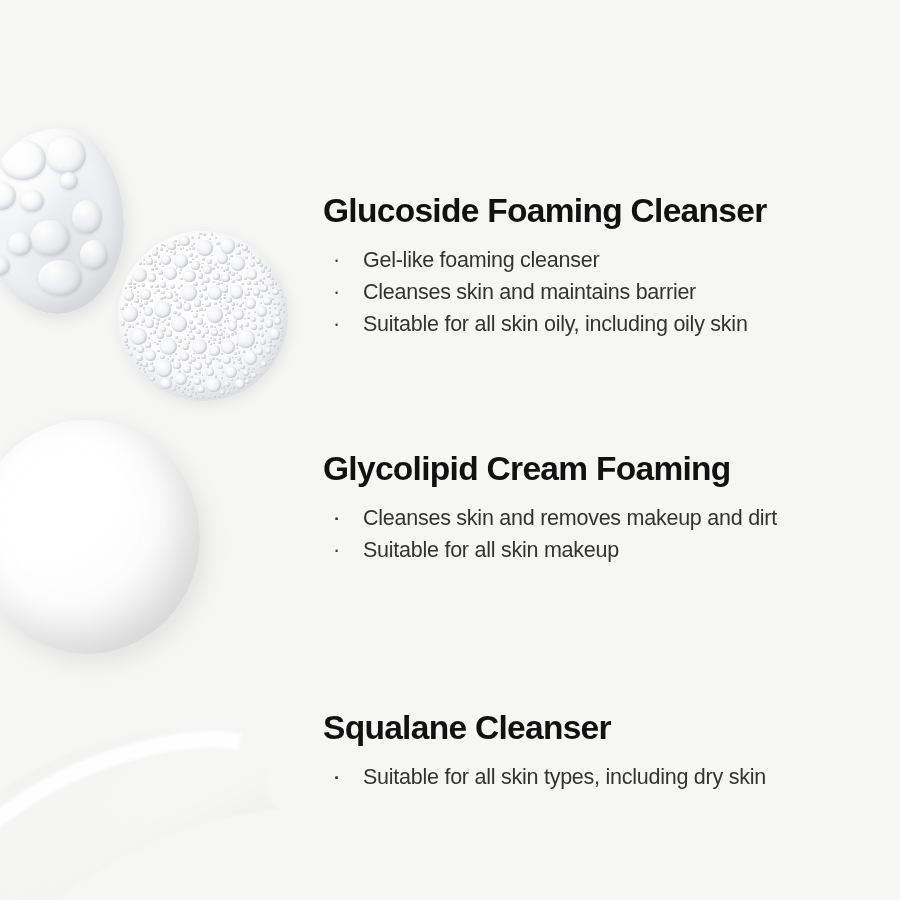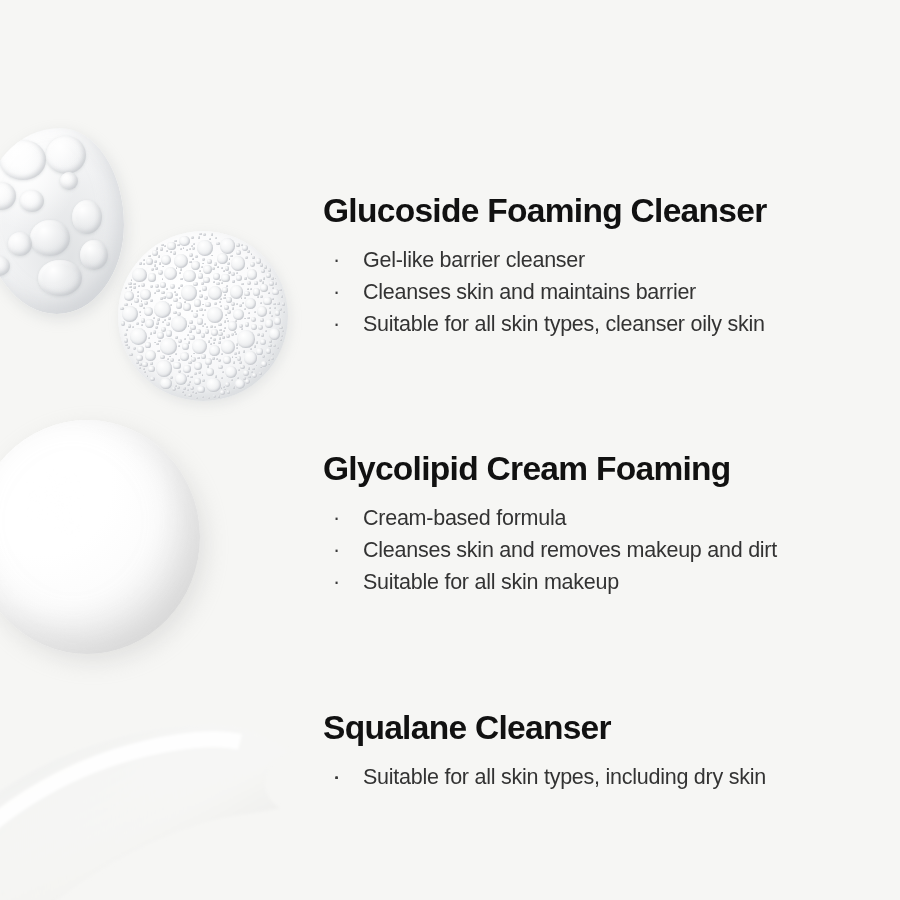--- a/index.html
+++ b/index.html
@@ -711,39 +711,38 @@
         <path d="M 10 176 C 50 126, 118 82, 192 62 C 236 50, 276 46, 300 52" fill="none" stroke="#ffffff" stroke-opacity="0.85" stroke-width="16"></path>
       </g>
     </svg>
   </div>
 
   <div class="section section-0">
     <div class="section-heading">Glucoside Foaming Cleanser</div>
     <ul class="bullet-list">
       <li class="bullet-item">
         <span class="bullet-dot">·</span>
-        <span>Gel-like barrier cleanser</span>
+        <span>Gel-like foaming cleanser</span>
       </li>
       <li class="bullet-item">
         <span class="bullet-dot">·</span>
         <span>Cleanses skin and maintains barrier</span>
       </li>
       <li class="bullet-item">
         <span class="bullet-dot">·</span>
-        <span>Suitable for all skin types, cleanser oily skin</span>
+        <span>Suitable for all skin oily, including oily skin</span>
       </li>
     </ul>
   </div>
 
   <div class="section section-1">
     <div class="section-heading">Glycolipid Cream Foaming</div>
     <ul class="bullet-list">
       <li class="bullet-item">
         <span class="bullet-dot">·</span>
-        <span>Cream-based formula</span>
       </li>
       <li class="bullet-item">
         <span class="bullet-dot">·</span>
         <span>Cleanses skin and removes makeup and dirt</span>
       </li>
       <li class="bullet-item">
         <span class="bullet-dot">·</span>
         <span>Suitable for all skin makeup</span>
       </li>
     </ul>

